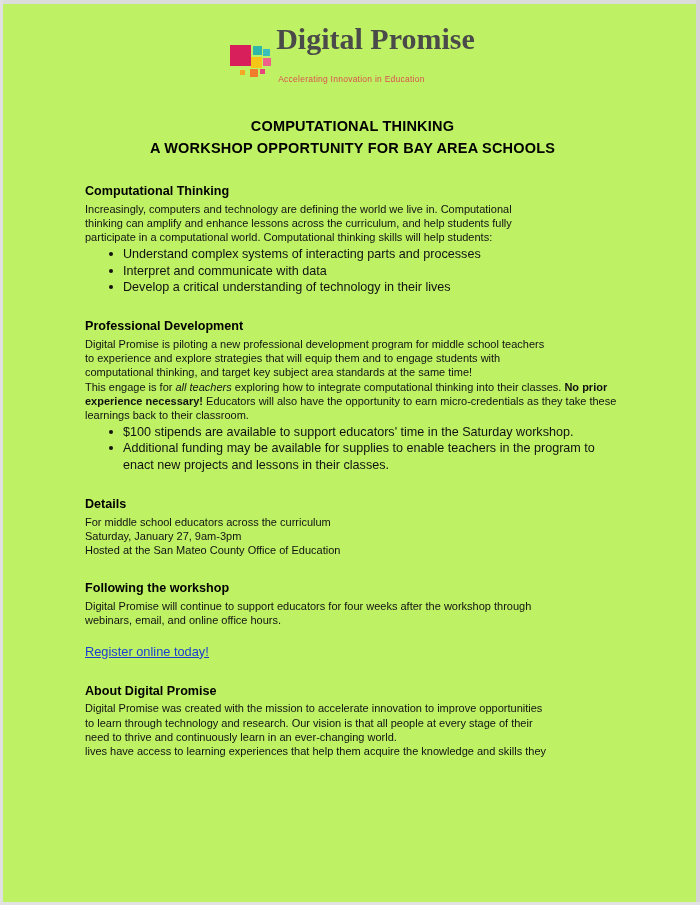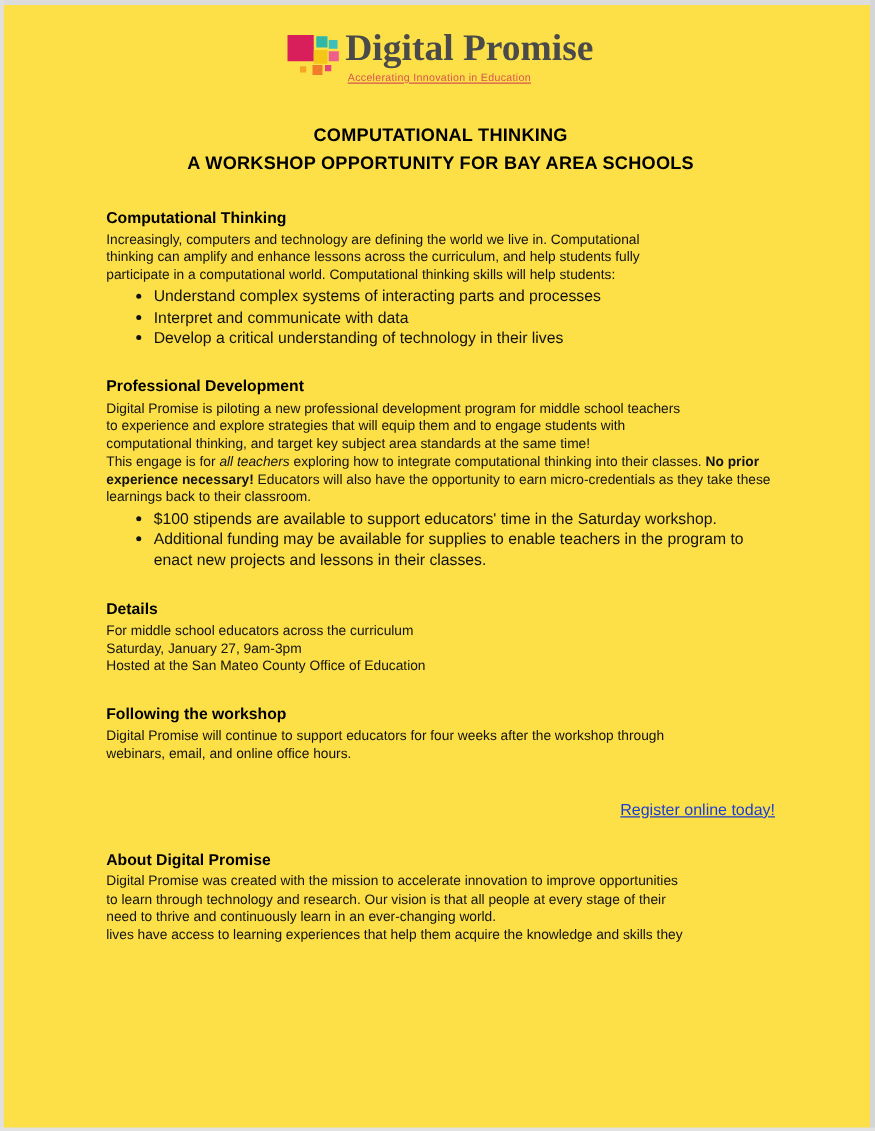--- a/index.html
+++ b/index.html
@@ -8,21 +8,21 @@
     background: #ffffff;
   }
   body {
     font-family: "Liberation Sans", sans-serif;
     -webkit-font-smoothing: antialiased;
   }
   .page {
     position: relative;
     width: 700px;
     height: 905px;
-    background: #fde047;
+    background: #bef264;
     box-sizing: border-box;
     overflow: hidden;
   }
   
   .page-edge-top,
   .page-edge-left,
   .page-edge-right,
   .page-edge-bottom {
     position: absolute;
     background: #d8d8d8;
@@ -82,23 +82,22 @@
     font-weight: bold;
     color: #4a4a4a;
     letter-spacing: 0px;
     line-height: 1.0;
   }
   .logo-tagline {
     font-family: "Liberation Sans", sans-serif;
     font-size: 8.5px;
     color: #d9534f;
     letter-spacing: 0.25px;
-    margin-top: 3px;
+    margin-top: 20px;
     padding-left: 2px;
-    text-decoration: underline;
   }
 
   
   .doc-title {
     text-align: center;
     font-size: 14.5px;
     font-weight: bold;
     color: #000;
     line-height: 1.55;
     margin-top: 24px;
@@ -148,22 +147,23 @@
     height: 4px;
     border-radius: 50%;
     background: #111;
   }
   .lines span { display: block; }
 
   em.ital { font-style: italic; margin-top: 12px; }
   strong.bld { font-weight: bold; }
 
   .register-wrap {
-    text-align: right;
-    margin-top: 28px;
+    text-align: left;
+    margin-top: 14px;
+    text-decoration: underline;
   }
   a.register-link {
     font-size: 12.8px;
     color: #1a3fd0;
     text-decoration: underline;
     font-weight: normal;
   }
 </style>
 </head>
 <body>

